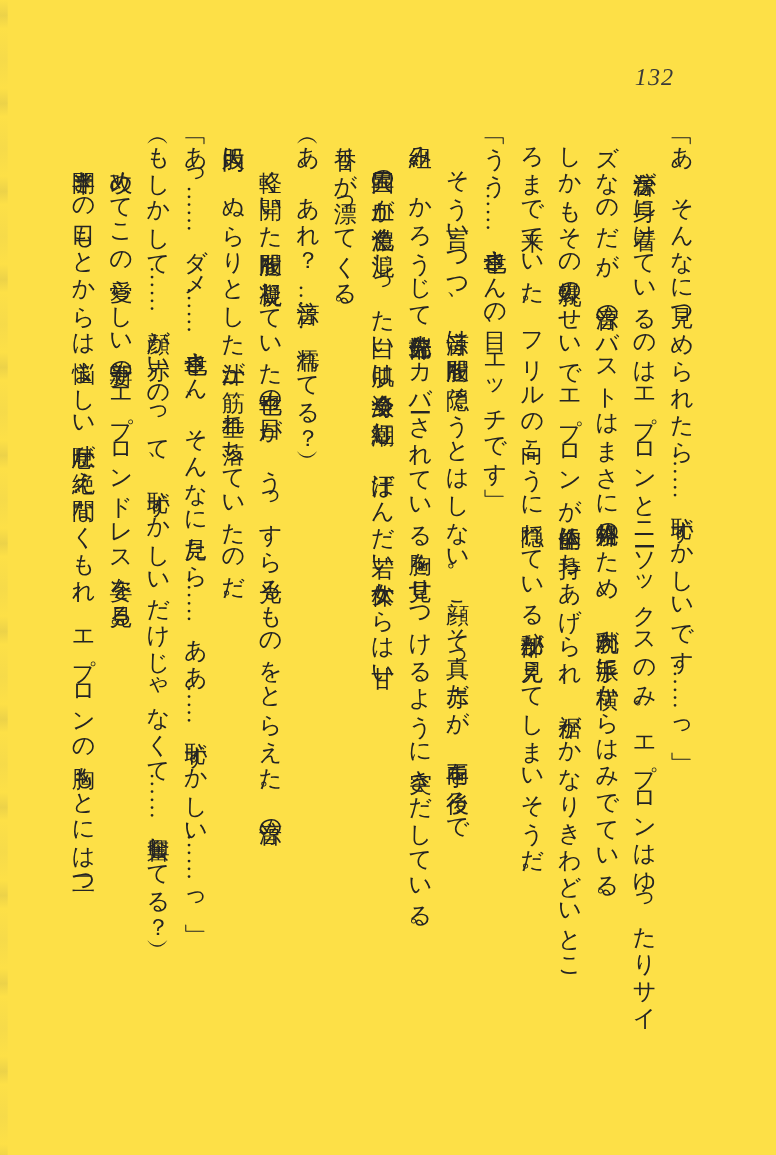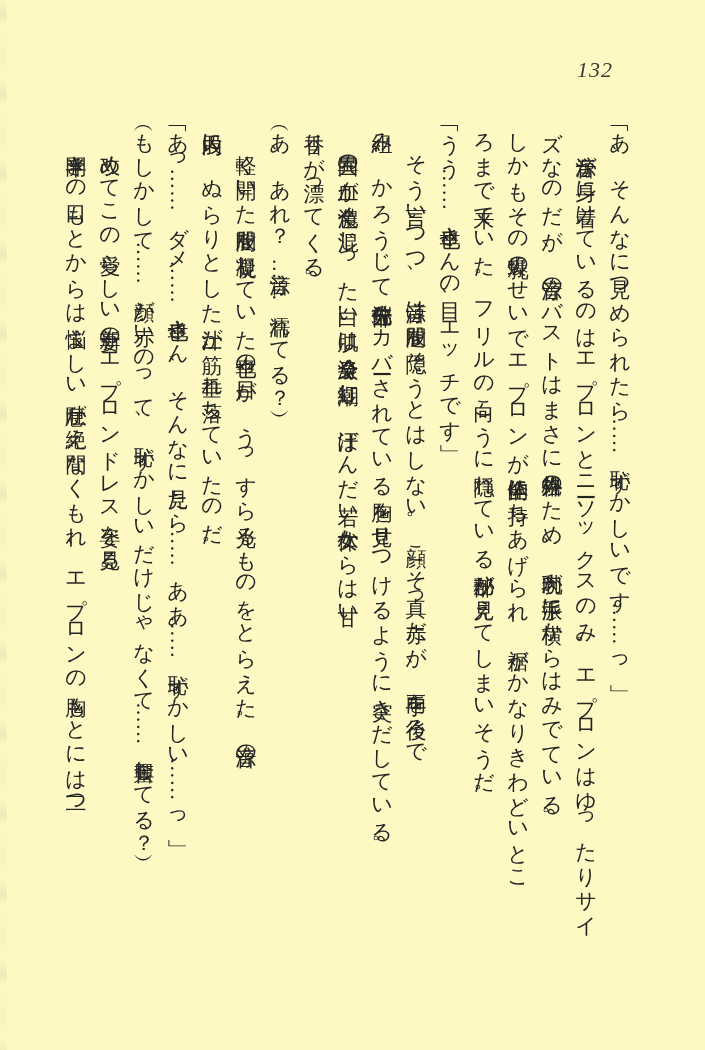--- a/index.html
+++ b/index.html
@@ -5,21 +5,21 @@
   html, body {
     margin: 0;
     padding: 0;
     background: #e8e8e8;
   }
   .page {
     position: relative;
     width: 705px;
     height: 1050px;
     margin: 0 auto;
-    background: #fef9c3;
+    background: #fde047;
     overflow: hidden;
     font-family: "Liberation Serif", "DejaVu Serif", serif;
     color: #222;
   }
   
   .scan-edge {
     position: absolute;
     left: 0;
     top: 0;
     width: 7px;

